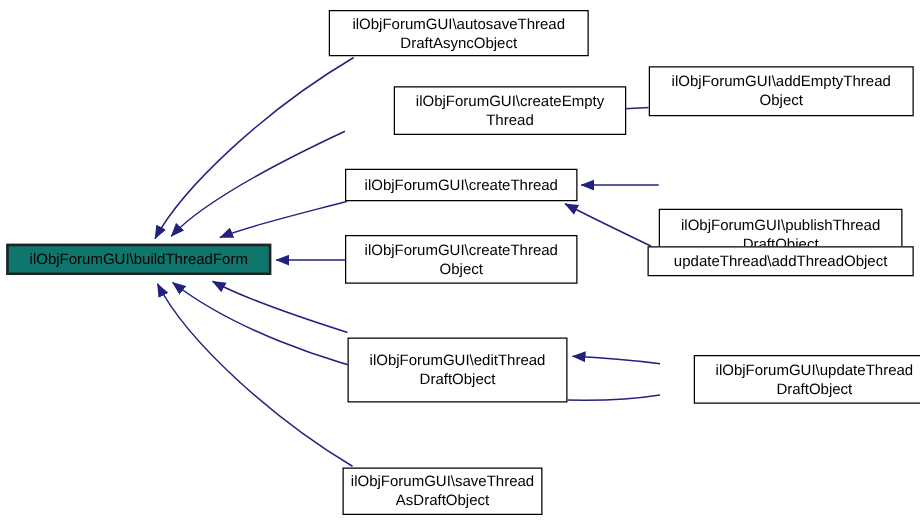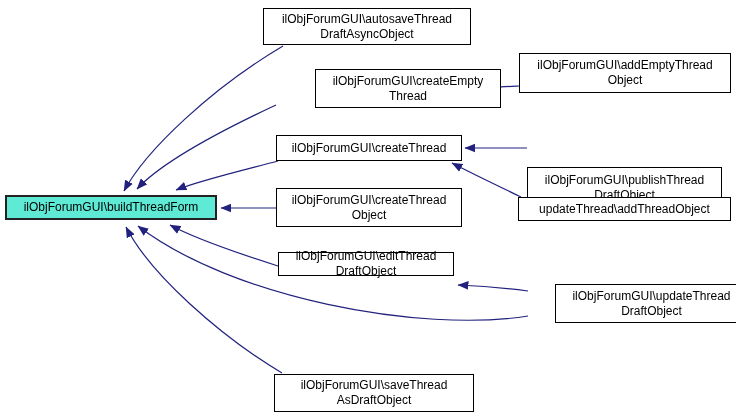--- a/index.html
+++ b/index.html
@@ -17,21 +17,21 @@
   .node {
     position: absolute; box-sizing: border-box;
     background: #ffffff; border: 1px solid #000000;
     display: flex; align-items: center; justify-content: center;
     text-align: center; color: #000000;
     font-size: 12px; line-height: 15px;
     cursor: pointer;
   }
   .node span { white-space: pre-line; }
   .node-main {
-    background: #5eead4; border: 2px solid #222222; cursor: default; justify-content: center;
+    background: #0f766e; border: 2px solid #222222; cursor: default; justify-content: center;
   }
 </style>
 </head>
 <body>
 
 <div id="canvas">
 
   <svg id="edges" viewBox="0 0 736 417" xmlns="http://www.w3.org/2000/svg">
     <defs>
       <marker id="arrow" viewBox="0 0 10 8" refX="9.5" refY="4" markerWidth="11" markerHeight="9" markerUnits="userSpaceOnUse" orient="auto">
@@ -69,26 +69,26 @@
 
   <div class="node" style="left:276px; top:135px; width:186px; height:26px;">
     <span>ilObjForumGUI\createThread</span>
   </div>
 
   <div class="node" style="left:276px; top:188px; width:186px; height:39px;">
     <span>ilObjForumGUI\createThread
 Object</span>
   </div>
 
-  <div class="node" style="left:278px; top:252px; width:176px; height:24px;">
+  <div class="node" style="left:278px; top:270px; width:176px; height:52px;">
     <span>ilObjForumGUI\editThread
 DraftObject</span>
   </div>
 
-  <div class="node" style="left:274px; top:374px; width:200px; height:38px;">
+  <div class="node" style="left:274px; top:374px; width:160px; height:38px;">
     <span>ilObjForumGUI\saveThread
 AsDraftObject</span>
   </div>
 
   <div class="node" style="left:519px; top:53px; width:212px; height:40px;">
     <span>ilObjForumGUI\addEmptyThread
 Object</span>
   </div>
 
   <div class="node" style="left:527px; top:129px; width:195px; height:41px;margin-top:38px;">

